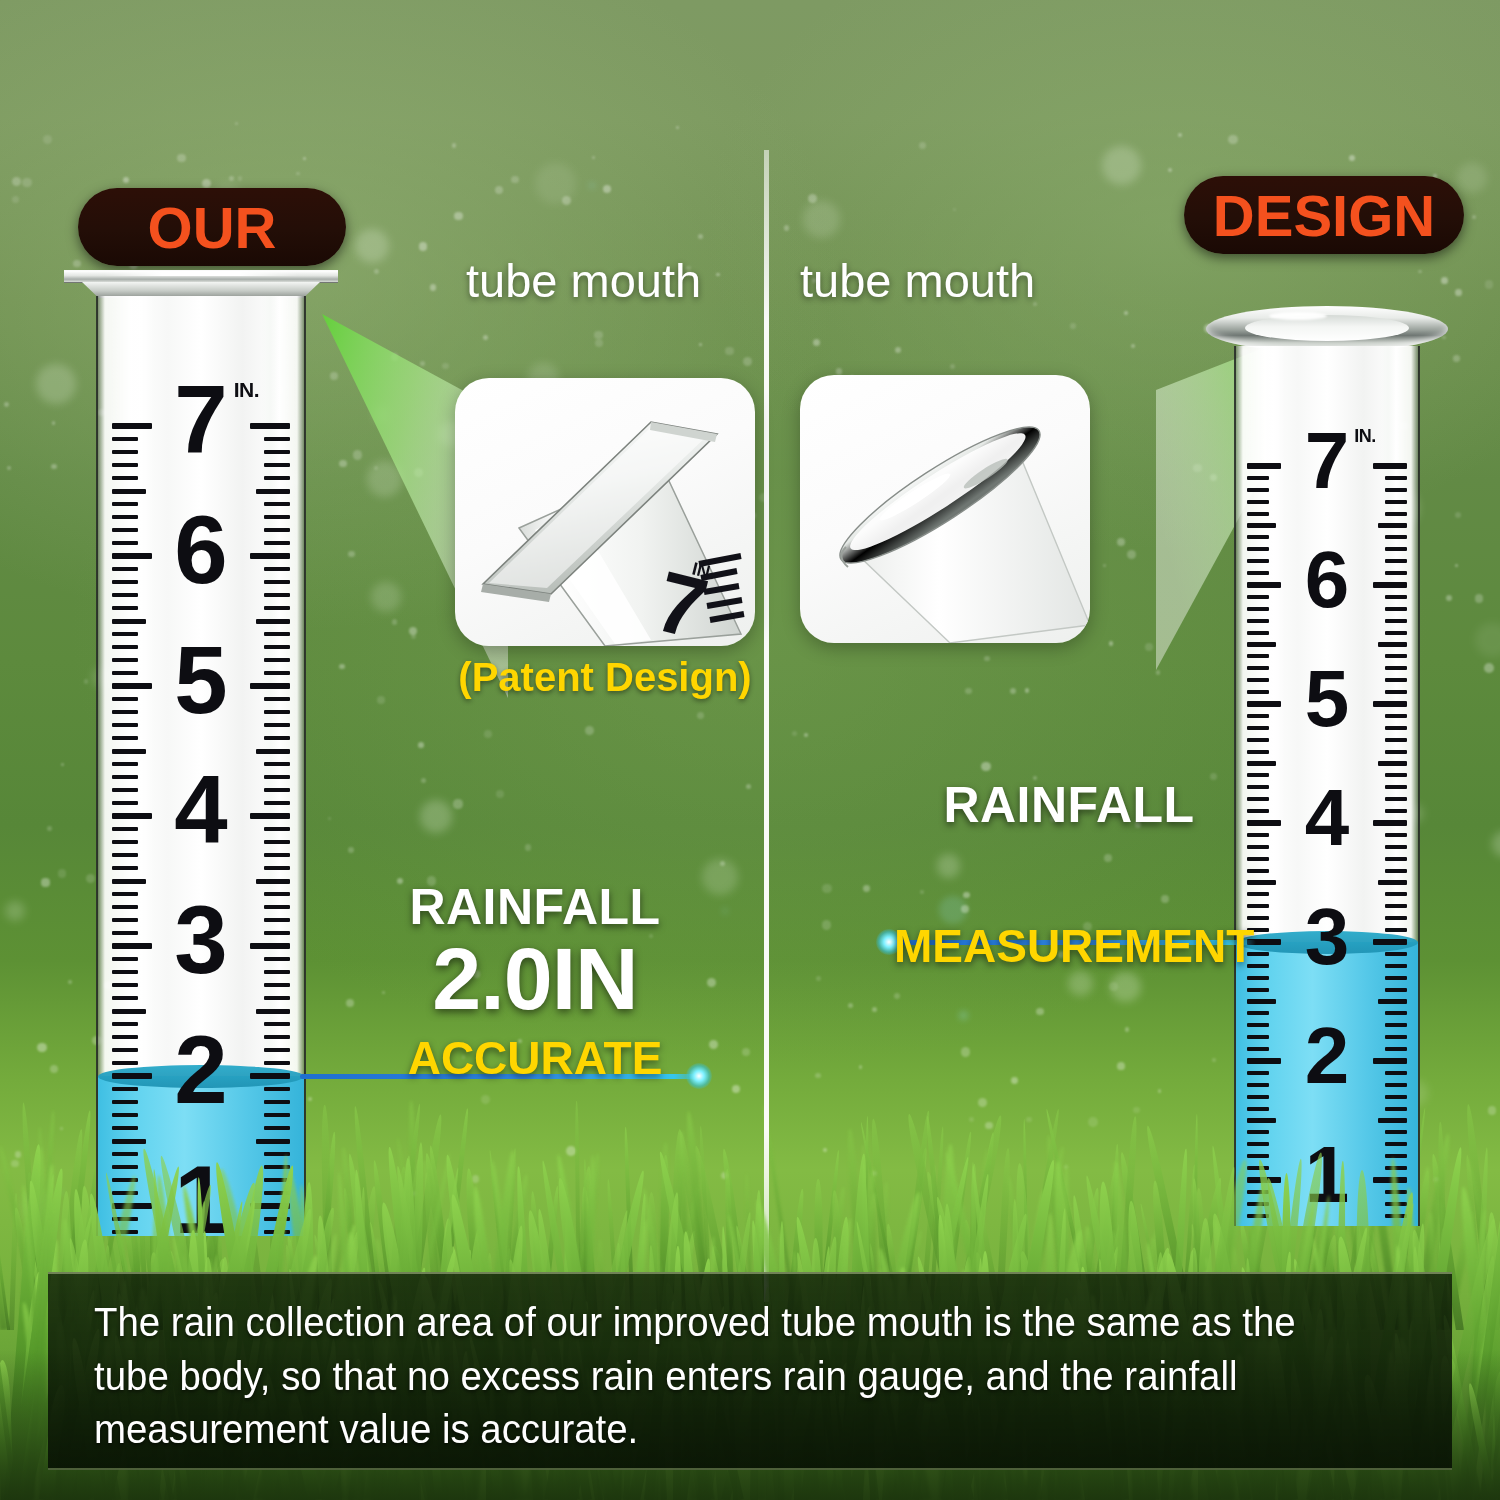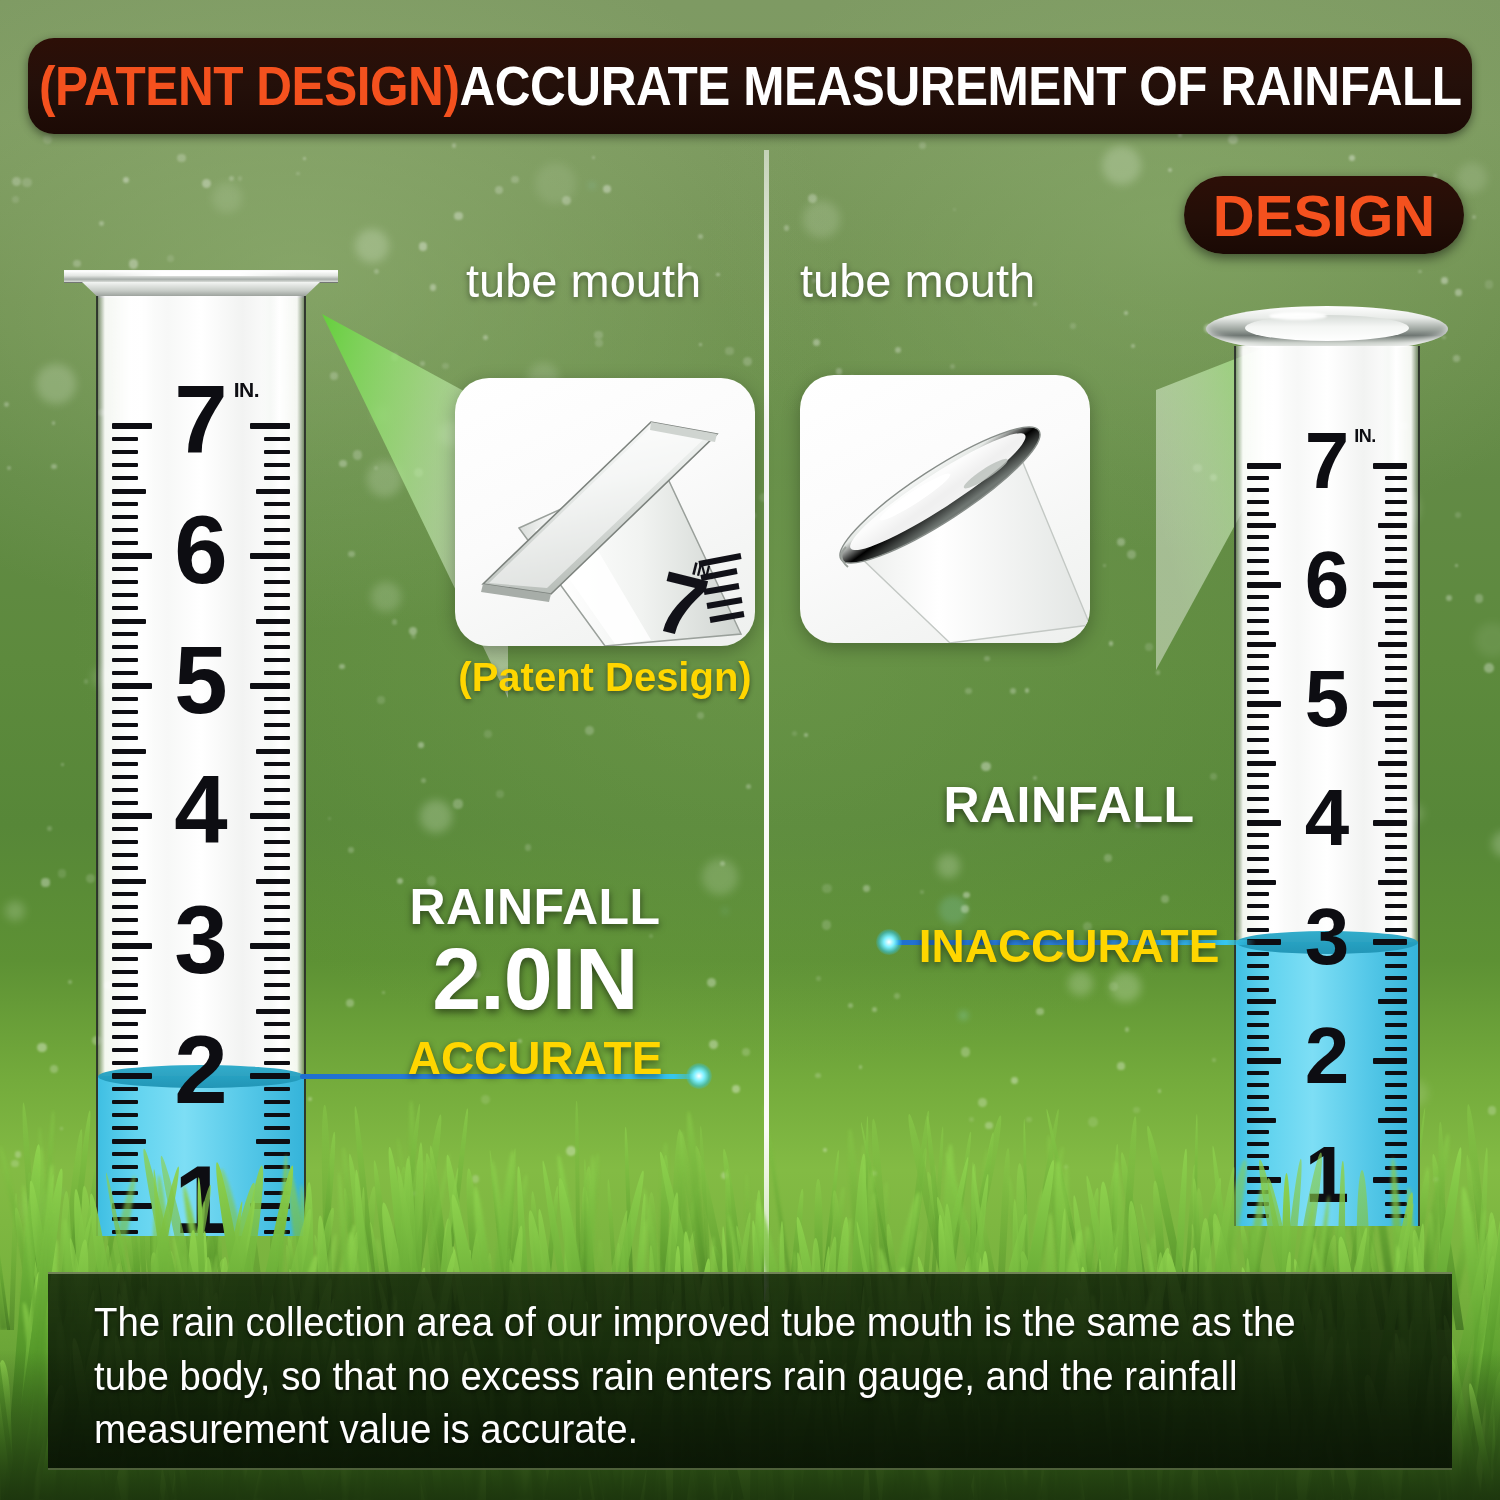--- a/index.html
+++ b/index.html
@@ -808,26 +808,22 @@
       <div class="blade" style="height: 167.705px; width: 4.35935px; left: 259.726px; transform: rotate(11.9deg); opacity: 0.57; filter: none;"></div>
       <div class="blade" style="height: 183.815px; width: 5.81123px; left: 358.827px; transform: rotate(-5.8deg); opacity: 0.63; filter: blur(1.4px);"></div>
       <div class="blade" style="height: 140.427px; width: 7.74938px; left: 839.962px; transform: rotate(-3.9deg); opacity: 0.58; filter: none;"></div>
       <div class="blade" style="height: 181.817px; width: 3.86046px; left: 501.864px; transform: rotate(3.5deg); opacity: 0.55; filter: none;"></div>
       <div class="blade" style="height: 178.674px; width: 7.89246px; left: 450.763px; transform: rotate(-9.1deg); opacity: 0.79; filter: none;"></div>
       <div class="blade" style="height: 143.171px; width: 4.20878px; left: 359.042px; transform: rotate(1deg); opacity: 0.77; filter: none;"></div>
       <div class="blade" style="height: 78.8255px; width: 3.38201px; left: 794.996px; transform: rotate(-1.6deg); opacity: 0.75; filter: blur(1.4px);"></div>
       <div class="blade" style="height: 106.312px; width: 7.81723px; left: 61.4238px; transform: rotate(12.2deg); opacity: 0.51; filter: none;"></div>
     </div>
 
-  <div id="header-banner">
-    <div class="htext">
-      <span class="hl-patent">(PATENT DESIGN)</span><span class="hl-rest">ACCURATE MEASUREMENT OF RAINFALL</span>
-    </div>
-  </div>
-
+
+  <div class="side-badge" id="badge-our">OUR</div>
   <div class="side-badge" id="badge-others">DESIGN</div>
 
   <div id="center-divider"></div>
 
   <svg class="beam" id="beam-left" width="420" height="400" style="left:318px; top:300px;">
     <defs>
       <linearGradient id="bgrad-l" x1="0" y1="0" x2="1" y2="0.55">
         <stop offset="0%" stop-color="#63d13a" stop-opacity="0.95"></stop>
         <stop offset="45%" stop-color="#a5e585" stop-opacity="0.72"></stop>
         <stop offset="100%" stop-color="#ffffff" stop-opacity="0.42"></stop>
@@ -1660,20 +1656,20 @@
     <div class="verdict">ACCURATE</div>
   </div>
 
   <div class="meas-line" id="meas-line-right" style="left: 888px; top: 940px; width: 368px;"></div>
   <div class="meas-dot" style="left: 876px; top: 929px;"></div>
 
   <div class="callout" id="callout-right" style="left:894px; top:776px; width:350px;">
     <div class="lbl">RAINFALL</div>
   </div>
   <div class="callout" style="left:894px; top:922px; width:350px;">
-    <div class="verdict">INACCURATE</div>
+    <div class="verdict">MEASUREMENT</div>
   </div>
 
   <div id="footer-note">
     <div id="footer-text">The rain collection area of our improved tube mouth is the same as the tube body, so that no excess rain enters rain gauge, and the rainfall measurement value is accurate.</div>
   </div>
 
 </div>
 
 </body></html>

